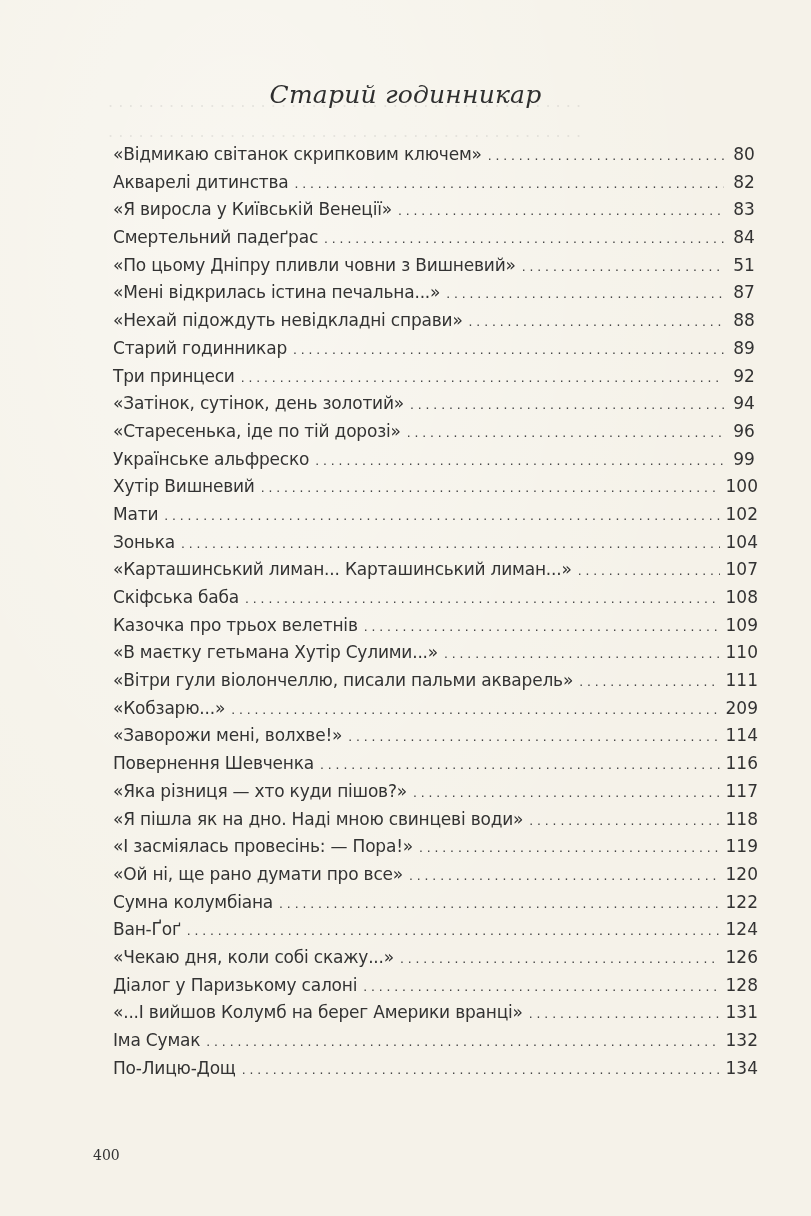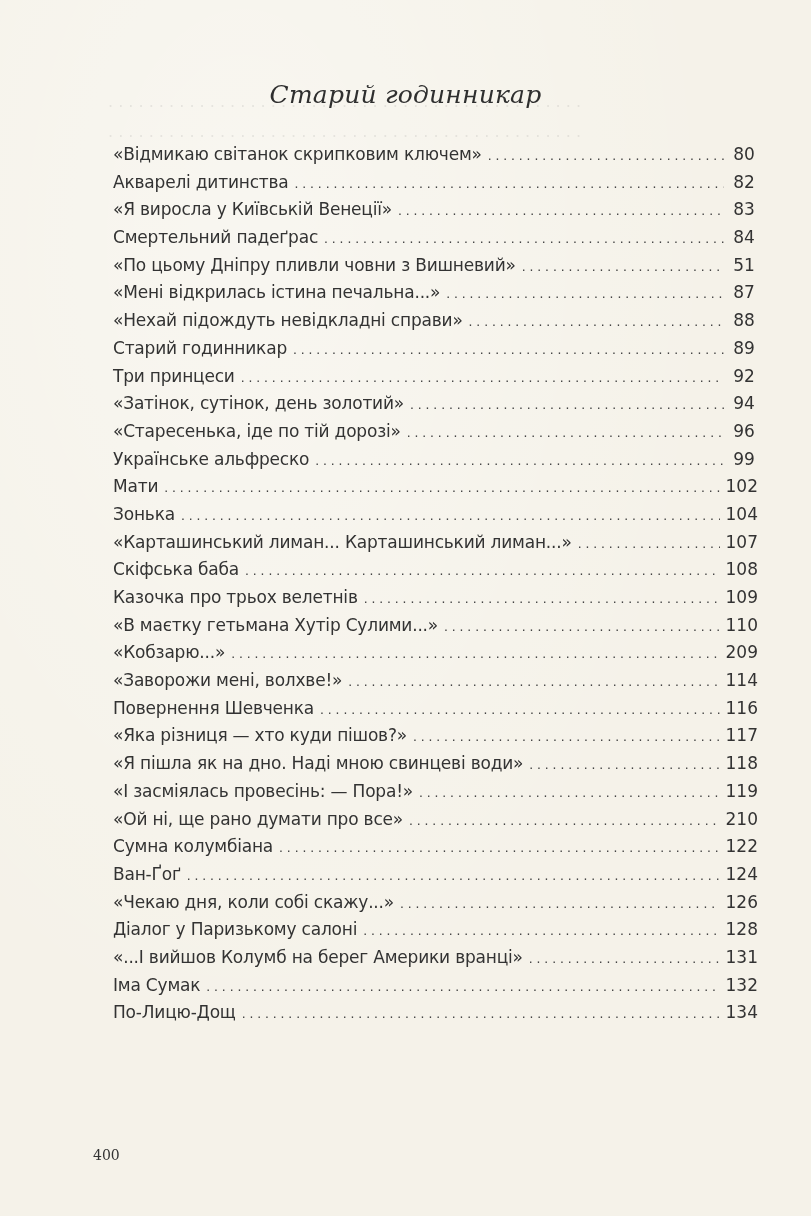--- a/index.html
+++ b/index.html
@@ -160,20 +160,25 @@
         <span class="toc-title">«Старесенька, іде по тій дорозі»</span>
         <span class="toc-leader"></span>
         <span class="toc-page">96</span>
       </li>
     <li class="toc-entry">
         <span class="toc-title">Українське альфреско</span>
         <span class="toc-leader"></span>
         <span class="toc-page">99</span>
       </li>
     <li class="toc-entry">
+        <span class="toc-title">Хутір Вишневий</span>
+        <span class="toc-leader"></span>
+        <span class="toc-page">100</span>
+      </li>
+    <li class="toc-entry">
         <span class="toc-title">Мати</span>
         <span class="toc-leader"></span>
         <span class="toc-page">102</span>
       </li>
     <li class="toc-entry">
         <span class="toc-title">Зонька</span>
         <span class="toc-leader"></span>
         <span class="toc-page">104</span>
       </li>
     <li class="toc-entry">
@@ -190,20 +195,25 @@
         <span class="toc-title">Казочка про трьох велетнів</span>
         <span class="toc-leader"></span>
         <span class="toc-page">109</span>
       </li>
     <li class="toc-entry">
         <span class="toc-title">«В маєтку гетьмана Хутір Сулими...»</span>
         <span class="toc-leader"></span>
         <span class="toc-page">110</span>
       </li>
     <li class="toc-entry">
+        <span class="toc-title">«Вітри гули віолончеллю, писали пальми акварель»</span>
+        <span class="toc-leader"></span>
+        <span class="toc-page">111</span>
+      </li>
+    <li class="toc-entry">
         <span class="toc-title">«Кобзарю...»</span>
         <span class="toc-leader"></span>
         <span class="toc-page">209</span>
       </li>
     <li class="toc-entry">
         <span class="toc-title">«Заворожи мені, волхве!»</span>
         <span class="toc-leader"></span>
         <span class="toc-page">114</span>
       </li>
     <li class="toc-entry">
@@ -222,21 +232,21 @@
         <span class="toc-page">118</span>
       </li>
     <li class="toc-entry">
         <span class="toc-title">«І засміялась провесінь: — Пора!»</span>
         <span class="toc-leader"></span>
         <span class="toc-page">119</span>
       </li>
     <li class="toc-entry">
         <span class="toc-title">«Ой ні, ще рано думати про все»</span>
         <span class="toc-leader"></span>
-        <span class="toc-page">210</span>
+        <span class="toc-page">120</span>
       </li>
     <li class="toc-entry">
         <span class="toc-title">Сумна колумбіана</span>
         <span class="toc-leader"></span>
         <span class="toc-page">122</span>
       </li>
     <li class="toc-entry">
         <span class="toc-title">Ван-Ґоґ</span>
         <span class="toc-leader"></span>
         <span class="toc-page">124</span>

